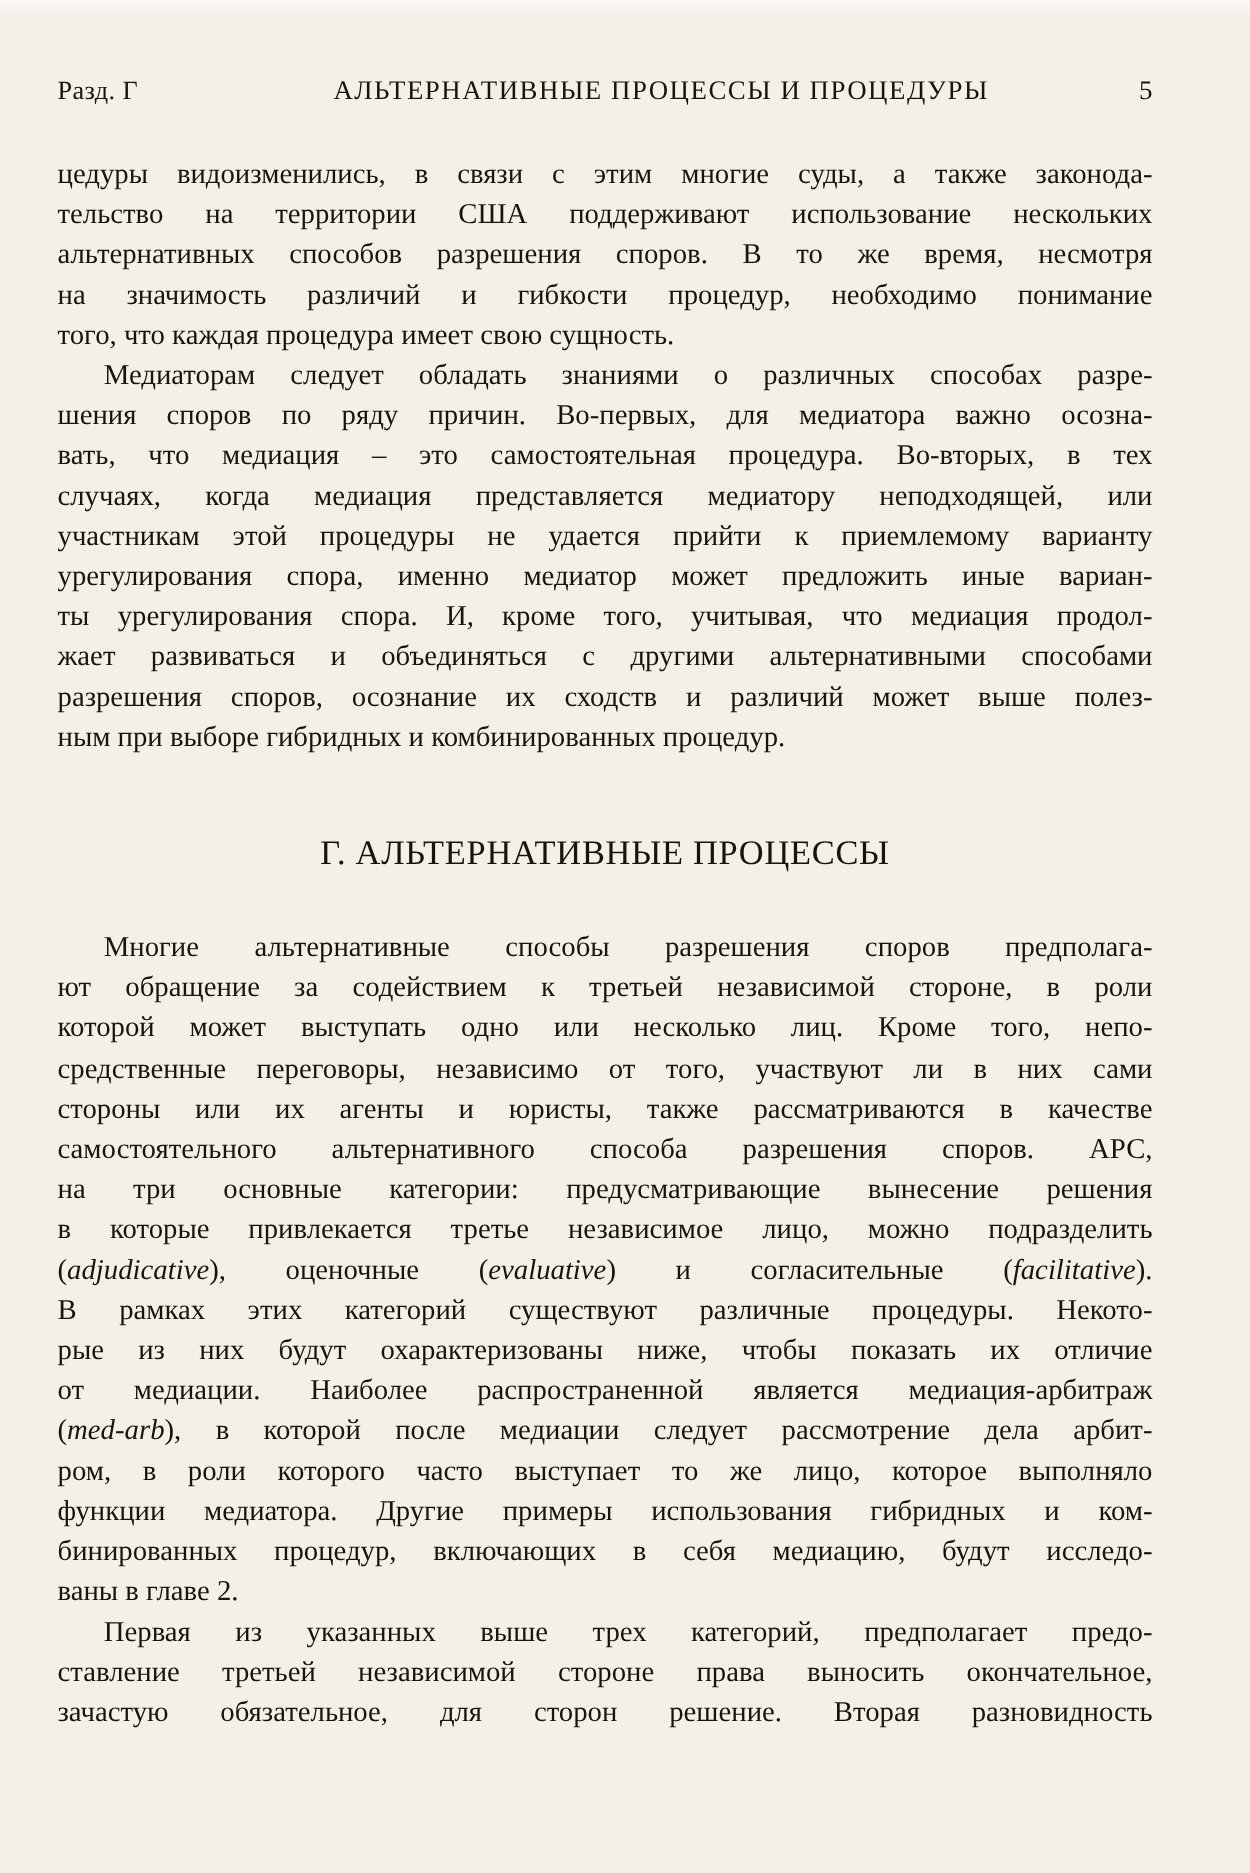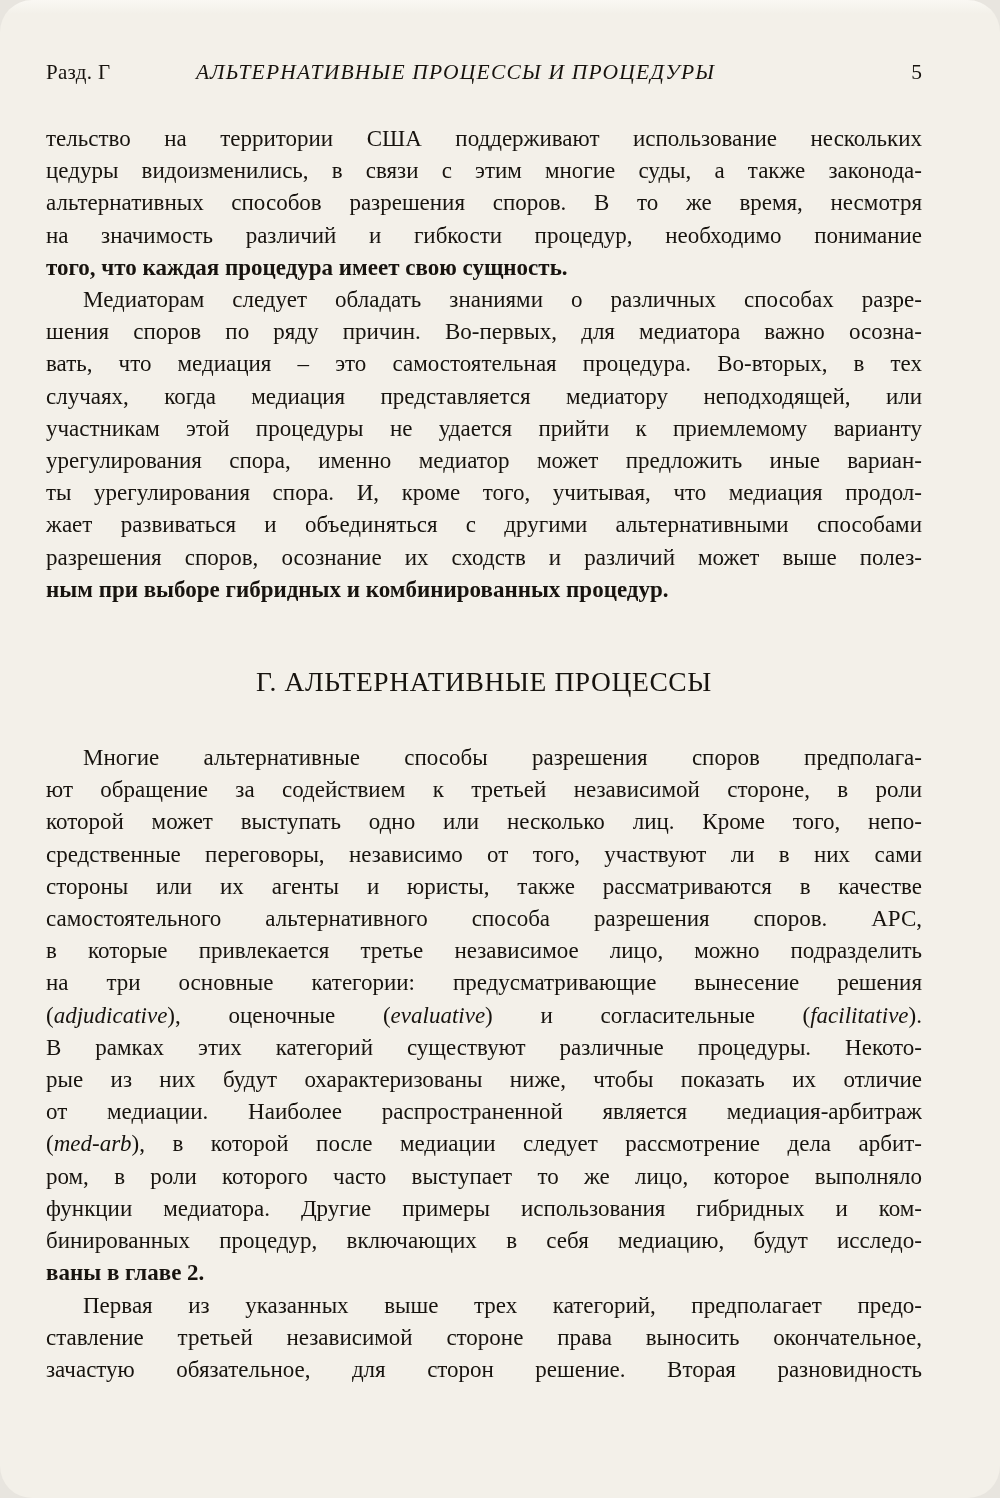--- a/index.html
+++ b/index.html
@@ -12,56 +12,54 @@
     width: 1000px;
     height: 1498px;
     margin: 0 auto;
     background: #f3f0e9;
     background-image: linear-gradient(180deg, #faf8f3 0px, #f3f0e9 14px);
     box-sizing: border-box;
     padding: 60px 78px 0 46px;
     overflow: hidden;
     font-family: "Liberation Serif", "DejaVu Serif", serif;
     color: #17130e;
-    border-radius: 32px;
   }
   .running-header {
     display: flex;
     align-items: baseline;
     margin-bottom: 38px;
   }
   .running-header .section-label {
     width: 150px;
     font-size: 21px;
     letter-spacing: 0.3px;
   }
   .running-header .running-title {
     flex: 1;
-    font-style: italic;
+    text-align: center;
     font-size: 21.5px;
     letter-spacing: 1.2px;
     white-space: nowrap;
   }
   .running-header .page-number {
     width: 60px;
     text-align: right;
     font-size: 21.5px;
   }
   .page-body {
     font-size: 23px;
     line-height: 32.2px;
   }
   .para { margin: 0; }
   .line {
     text-align: justify;
     text-align-last: justify;
   }
   .line.last {
     text-align-last: left;
-    font-weight: bold;
   }
   .para.indent .line:first-child {
     text-indent: 37px;
   }
   .line em {
     font-style: italic;
   }
   .section-heading {
     text-align: center;
     font-weight: normal;
@@ -75,22 +73,22 @@
 <body>
 
 <div class="page">
   <div class="running-header">
     <span class="section-label">Разд. Г</span>
     <span class="running-title">АЛЬТЕРНАТИВНЫЕ ПРОЦЕССЫ И ПРОЦЕДУРЫ</span>
     <span class="page-number">5</span>
   </div>
   <div class="page-body">
       <div class="para">
+        <div class="line"><span>цедуры видоизменились, в связи с этим многие суды, а также законода-</span></div>
         <div class="line"><span>тельство на территории США поддерживают использование нескольких</span></div>
-        <div class="line"><span>цедуры видоизменились, в связи с этим многие суды, а также законода-</span></div>
         <div class="line"><span>альтернативных способов разрешения споров. В то же время, несмотря</span></div>
         <div class="line"><span>на значимость различий и гибкости процедур, необходимо понимание</span></div>
         <div class="line last"><span>того, что каждая процедура имеет свою сущность.</span></div>
       </div>
       <div class="para indent">
         <div class="line"><span>Медиаторам следует обладать знаниями о различных способах разре-</span></div>
         <div class="line"><span>шения споров по ряду причин. Во-первых, для медиатора важно осозна-</span></div>
         <div class="line"><span>вать, что медиация – это самостоятельная процедура. Во-вторых, в тех</span></div>
         <div class="line"><span>случаях, когда медиация представляется медиатору неподходящей, или</span></div>
         <div class="line"><span>участникам этой процедуры не удается прийти к приемлемому варианту</span></div>
@@ -103,22 +101,22 @@
       <div class="section-heading">
         <div>Г. АЛЬТЕРНАТИВНЫЕ ПРОЦЕССЫ</div>
       </div>
       <div class="para indent">
         <div class="line"><span>Многие альтернативные способы разрешения споров предполага-</span></div>
         <div class="line"><span>ют обращение за содействием к третьей независимой стороне, в роли</span></div>
         <div class="line"><span>которой может выступать одно или несколько лиц. Кроме того, непо-</span></div>
         <div class="line"><span>средственные переговоры, независимо от того, участвуют ли в них сами</span></div>
         <div class="line"><span>стороны или их агенты и юристы, также рассматриваются в качестве</span></div>
         <div class="line"><span>самостоятельного альтернативного способа разрешения споров. АРС,</span></div>
+        <div class="line"><span>на три основные категории: предусматривающие вынесение решения</span></div>
         <div class="line"><span>в которые привлекается третье независимое лицо, можно подразделить</span></div>
-        <div class="line"><span>на три основные категории: предусматривающие вынесение решения</span></div>
         <div class="line"><span>(</span><em>adjudicative</em><span>), оценочные (</span><em>evaluative</em><span>) и согласительные (</span><em>facilitative</em><span>).</span></div>
         <div class="line"><span>В рамках этих категорий существуют различные процедуры. Некото-</span></div>
         <div class="line"><span>рые из них будут охарактеризованы ниже, чтобы показать их отличие</span></div>
         <div class="line"><span>от медиации. Наиболее распространенной является медиация-арбитраж</span></div>
         <div class="line"><span>(</span><em>med-arb</em><span>), в которой после медиации следует рассмотрение дела арбит-</span></div>
         <div class="line"><span>ром, в роли которого часто выступает то же лицо, которое выполняло</span></div>
         <div class="line"><span>функции медиатора. Другие примеры использования гибридных и ком-</span></div>
         <div class="line"><span>бинированных процедур, включающих в себя медиацию, будут исследо-</span></div>
         <div class="line last"><span>ваны в главе 2.</span></div>
       </div>

